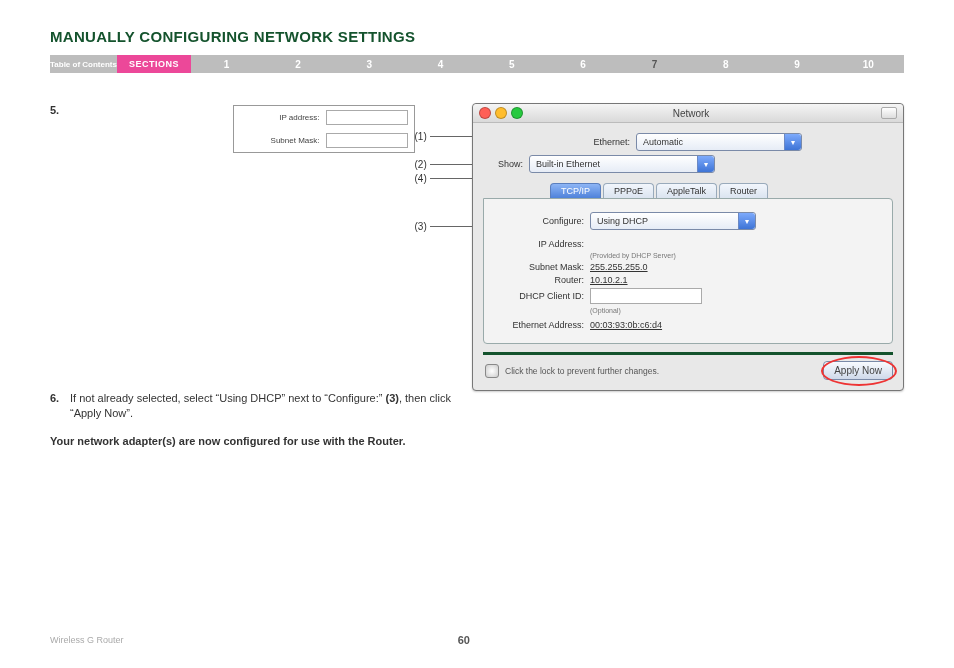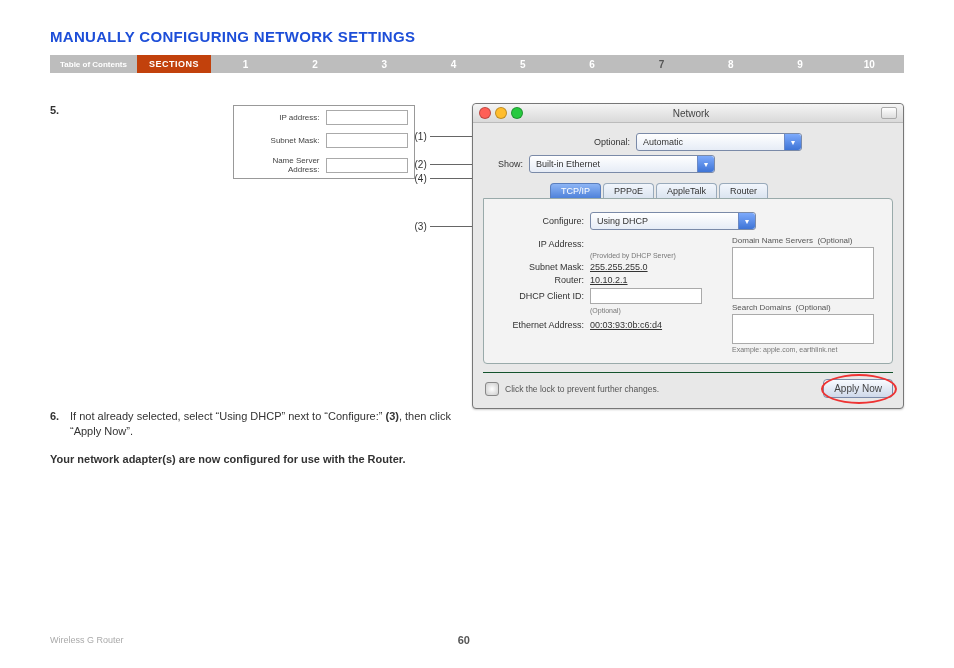--- a/index.html
+++ b/index.html
@@ -13,45 +13,45 @@
     overflow: hidden;
   }
   .page {
     padding: 28px 50px 20px 50px;
     box-sizing: border-box;
     width: 100%;
     height: 100%;
     position: relative;
   }
   .hdr {
-    color: #1d4ed8;
+    color: #14532d;
     font-weight: bold;
     font-size: 15px;
     letter-spacing: 0.3px;
     margin-bottom: 10px;
   }
   .navbar {
     display: flex;
     align-items: stretch;
     height: 18px;
     font-size: 9px;
     font-weight: bold;
     color: #fff;
     background: #bdbdbd;
     margin-bottom: 30px;
   }
   .navbar .toc {
     background: #bdbdbd;
-    padding: 0 10px;
+    padding: 0 0;
     display: flex;
     align-items: center;
     font-size: 8px;
   }
   .navbar .sections {
-    background: #c2410c;
+    background: #ec4899;
     padding: 0 12px;
     display: flex;
     align-items: center;
     letter-spacing: 0.5px;
   }
   .navbar .num {
     flex: 1;
     display: flex;
     align-items: center;
     justify-content: center;
@@ -154,21 +154,21 @@
   .pval { flex: 1; text-decoration: underline; }
   .smbox { width: 110px; height: 14px; border:1px solid #aaa; background:#fff; }
   .hint { font-size: 7px; color: #777; text-align: right; padding-right: 4px; }
   .twocol { display:flex; }
   .leftp { flex:0 0 230px; }
   .rightp { flex:1; padding-left:8px; }
   .shead { font-size:8px; color:#555; }
   .bigbox { width: 140px; height: 50px; border:1px solid #aaa; background:#fff; margin: 2px 0; }
 
   .winfoot {
-    border-top: 1px solid #14532d;
+    border-top: 3px solid #14532d;
     margin-top: 8px;
     padding-top: 6px;
     display: flex;
     align-items: center;
   }
   .lock { width:12px;height:12px;border:1px solid #888;border-radius:3px;background:radial-gradient(#fff,#ccc);margin-right:6px;margin-left:2px; }
   .locktxt { font-size:8.5px; color:#555; flex:1; }
   .applybtn {
     padding: 3px 10px;
     border: 1px solid #7a8aa8;
@@ -218,24 +218,20 @@
     <div class="mid">
       <div class="cfgTable">
         <div class="cfgRow">
           <div class="lbl">IP address:</div>
           <div class="fld"></div>
         </div>
         <div class="cfgRow">
           <div class="lbl">Subnet Mask:</div>
           <div class="fld"></div>
         </div>
-        <div class="cfgRow">
-          <div class="lbl">Name Server Address:</div>
-          <div class="fld"></div>
-        </div>
       </div>
     </div>
 
     <div class="cstrip">
       <div class="call" style="top:28px;left:0;"><span>(1)</span>&nbsp;<span class="ln" style="width:50px;"></span></div>
       <div class="call" style="top:56px;left:0;"><span>(2)</span>&nbsp;<span class="ln" style="width:50px;"></span></div>
       <div class="call" style="top:70px;left:0;"><span>(4)</span>&nbsp;<span class="ln" style="width:80px;"></span></div>
       <div class="call" style="top:118px;left:0;"><span>(3)</span>&nbsp;<span class="ln" style="width:60px;"></span></div>
     </div>
 
@@ -245,21 +241,21 @@
           <div class="tb-left">
             <div class="tball tred"></div>
             <div class="tball tyel"></div>
             <div class="tball tgrn"></div>
           </div>
           <div class="ttitle">Network</div>
           <div class="grip"></div>
         </div>
         <div class="winbody">
           <div class="rowSel" style="justify-content:center;">
-            <div class="rlbl">Optional:</div>
+            <div class="rlbl">Ethernet:</div>
             <div class="sel">
               <span>Automatic</span>
               <span class="arrow">▾</span>
             </div>
           </div>
           <div class="rowSel">
             <div class="rlbl" style="width:40px;">Show:</div>
             <div class="sel" style="flex:0 0 160px;">
               <span>Built-in Ethernet</span>
               <span class="arrow">▾</span>
@@ -300,27 +296,20 @@
                 <div class="prow">
                     <div class="plbl">DHCP Client ID:</div>
                     <div class="smbox"></div>
                   </div>
                 <div class="hint" style="text-align:left;padding-left:96px;">(Optional)</div>
                 <div class="prow" style="margin-top:6px;">
                     <div class="plbl">Ethernet Address:</div>
                     <div class="pval">00:03:93:0b:c6:d4</div>
                   </div>
               </div>
-              <div class="rightp">
-                <div class="shead"><span>Domain Name Servers</span>&nbsp;&nbsp;<span>(Optional)</span></div>
-                <div class="bigbox"></div>
-                <div class="shead" style="margin-top:4px;"><span>Search Domains</span>&nbsp;&nbsp;<span>(Optional)</span></div>
-                <div class="bigbox" style="height:28px;"></div>
-                <div class="hint" style="text-align:left;">Example: apple.com, earthlink.net</div>
-              </div>
             </div>
           </div>
 
           <div class="winfoot">
             <div class="lock"></div>
             <div class="locktxt">Click the lock to prevent further changes.</div>
             <div class="applybtn">Apply Now</div>
           </div>
         </div>
         <div class="redring"></div>

